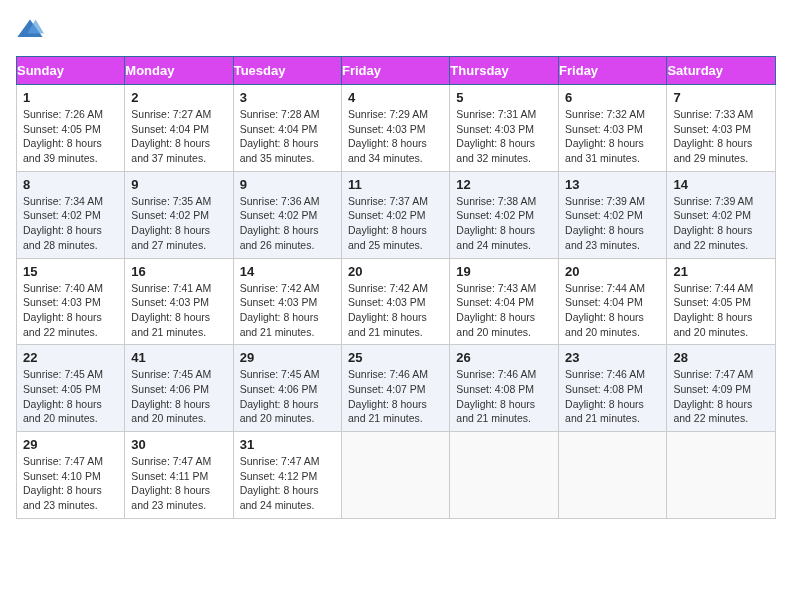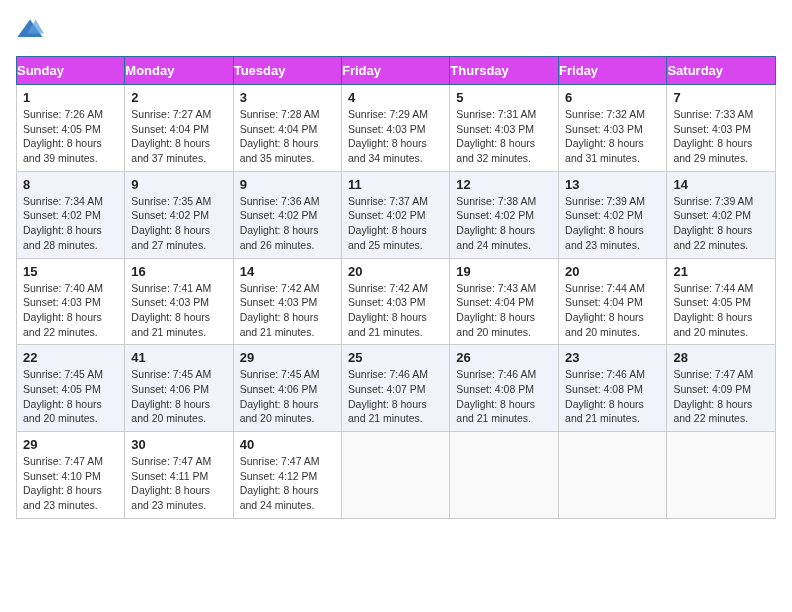--- a/index.html
+++ b/index.html
@@ -251,21 +251,21 @@
       <tr>
         <td>
           <span class="day-num">29</span>
           <div class="day-info">Sunrise: 7:47 AM<br>Sunset: 4:10 PM<br>Daylight: 8 hours and 23 minutes.</div>
         </td>
         <td>
           <span class="day-num">30</span>
           <div class="day-info">Sunrise: 7:47 AM<br>Sunset: 4:11 PM<br>Daylight: 8 hours and 23 minutes.</div>
         </td>
         <td>
-          <span class="day-num">40</span>
+          <span class="day-num">31</span>
           <div class="day-info">Sunrise: 7:47 AM<br>Sunset: 4:12 PM<br>Daylight: 8 hours and 24 minutes.</div>
         </td>
         <td class="empty-cell"></td>
         <td class="empty-cell"></td>
         <td class="empty-cell"></td>
         <td class="empty-cell"></td>
       </tr>
     </tbody>
 </table>
 

